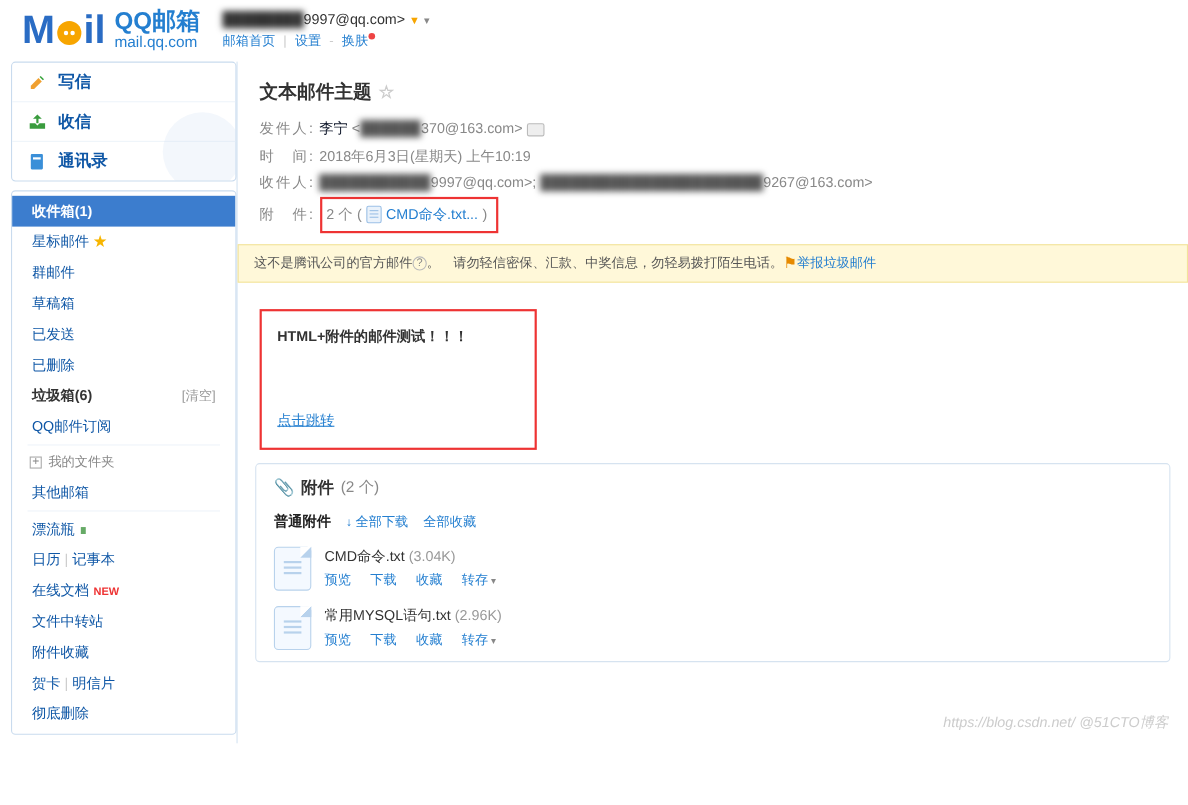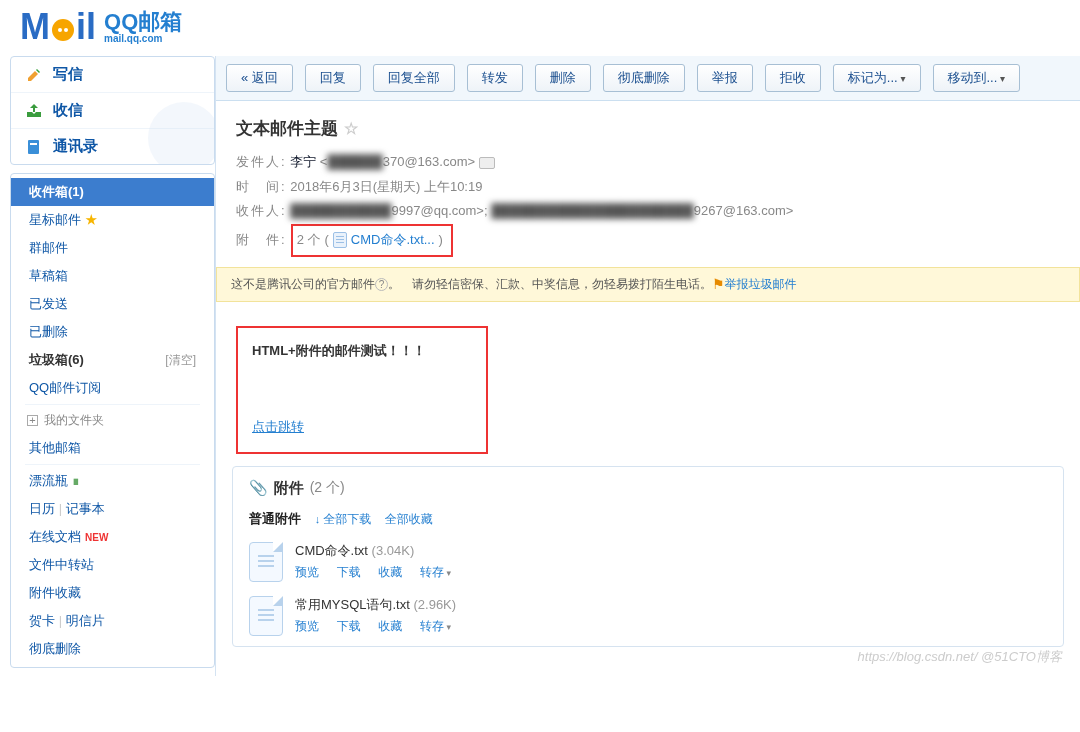--- a/index.html
+++ b/index.html
@@ -6,21 +6,21 @@
 body { font-family: "Microsoft YaHei", Arial, sans-serif; font-size: 13px; color: #333; background: #fff; width: 1080px; }
 
 
 .header { display: flex; align-items: flex-start; padding: 6px 10px 0 20px; }
 .logo-block { display: flex; align-items: center; gap: 8px; }
 .logo-mail { font-size: 36px; font-weight: bold; color: #2a6cc4; display: flex; align-items: center; }
 .logo-mail .i { color: #2a6cc4; }
 .logo-bubble { width: 22px; height: 22px; border-radius: 50%; background: #f7a500; display: inline-flex; align-items: center; justify-content: center; margin: 0 2px; position: relative; top: 3px; }
 .logo-bubble span { width: 4px; height: 4px; background: #fff; border-radius: 50%; margin: 0 1px; }
 .logo-cn { color: #247fd0; font-size: 22px; font-weight: bold; line-height: 1; }
-.logo-sub { color: #247fd0; font-size: 10px; font-weight: bold; }
+.logo-sub { color: #247fd0; font-size: 14px; font-weight: normal; }
 .hdr-right { margin-left: 20px; padding-top: 4px; color: #666; }
 .hdr-account { color: #333; }
 .hdr-account .blur { filter: blur(3px); }
 .hdr-arrow { color: #f7a500; font-size: 10px; }
 .hdr-nav { margin-top: 4px; font-size: 12px; }
 .hdr-nav a { color: #247fd0; text-decoration: none; }
 .hdr-nav .sep { color: #ccc; margin: 0 4px; }
 .reddot { width: 6px; height: 6px; background: #e44; border-radius: 50%; display: inline-block; vertical-align: super; }
 
 
@@ -104,20 +104,34 @@
       M<span class="logo-bubble">
             <span></span>
             <span></span>
           </span><span class="i">i</span>l
     </div>
     <div>
       <div class="logo-cn">QQ邮箱</div>
       <div class="logo-sub">mail.qq.com</div>
     </div>
   </div>
+  <div class="hdr-right">
+    <span class="hdr-account">
+      <span class="blur">████████</span><span>9997@qq.com&gt;</span>
+      <span class="hdr-arrow">▼</span>
+      <span class="hdr-arrow" style="color:#888;">▾</span>
+    </span>
+    <div class="hdr-nav">
+      <a href="#">邮箱首页</a>
+      <span class="sep">|</span>
+      <a href="#">设置</a>
+      <span class="sep">-</span>
+      <a href="#">换肤</a><span class="reddot"></span>
+    </div>
+  </div>
 </div>
 
 <div class="wrap">
 
   <div class="sidebar">
     <div class="sb-box sb-primary">
       <a href="#">
         <svg class="sb-icon" viewBox="0 0 16 16">
               <path fill="#f0a030" d="M2 11l7-7 3 3-7 7H2z"></path>
               <path fill="#36a33a" d="M10 3l1-1 3 3-1 1z"></path>
@@ -194,32 +208,20 @@
       <a href="#">
         <span><span>贺卡</span> <span style="color:#ccc">|</span> <span>明信片</span></span>
       </a>
       <a href="#">
             <span>彻底删除</span>
           </a>
     </div>
   </div>
 
   <div class="main">
-    <div class="toolbar">
-      <button class="tb-btn back">返回</button>
-      <button class="tb-btn">回复</button>
-      <button class="tb-btn">回复全部</button>
-      <button class="tb-btn">转发</button>
-      <button class="tb-btn">删除</button>
-      <button class="tb-btn">彻底删除</button>
-      <button class="tb-btn">举报</button>
-      <button class="tb-btn">拒收</button>
-      <button class="tb-btn menu">标记为...</button>
-      <button class="tb-btn menu">移动到...</button>
-    </div>
 
     <div class="mail-head">
       <div class="subject">
         <span>文本邮件主题</span>
         <span class="star-o">☆</span>
       </div>
       <div class="meta">
         <div>
           <span class="lbl">发件人:</span>
           <b>李宁</b>

